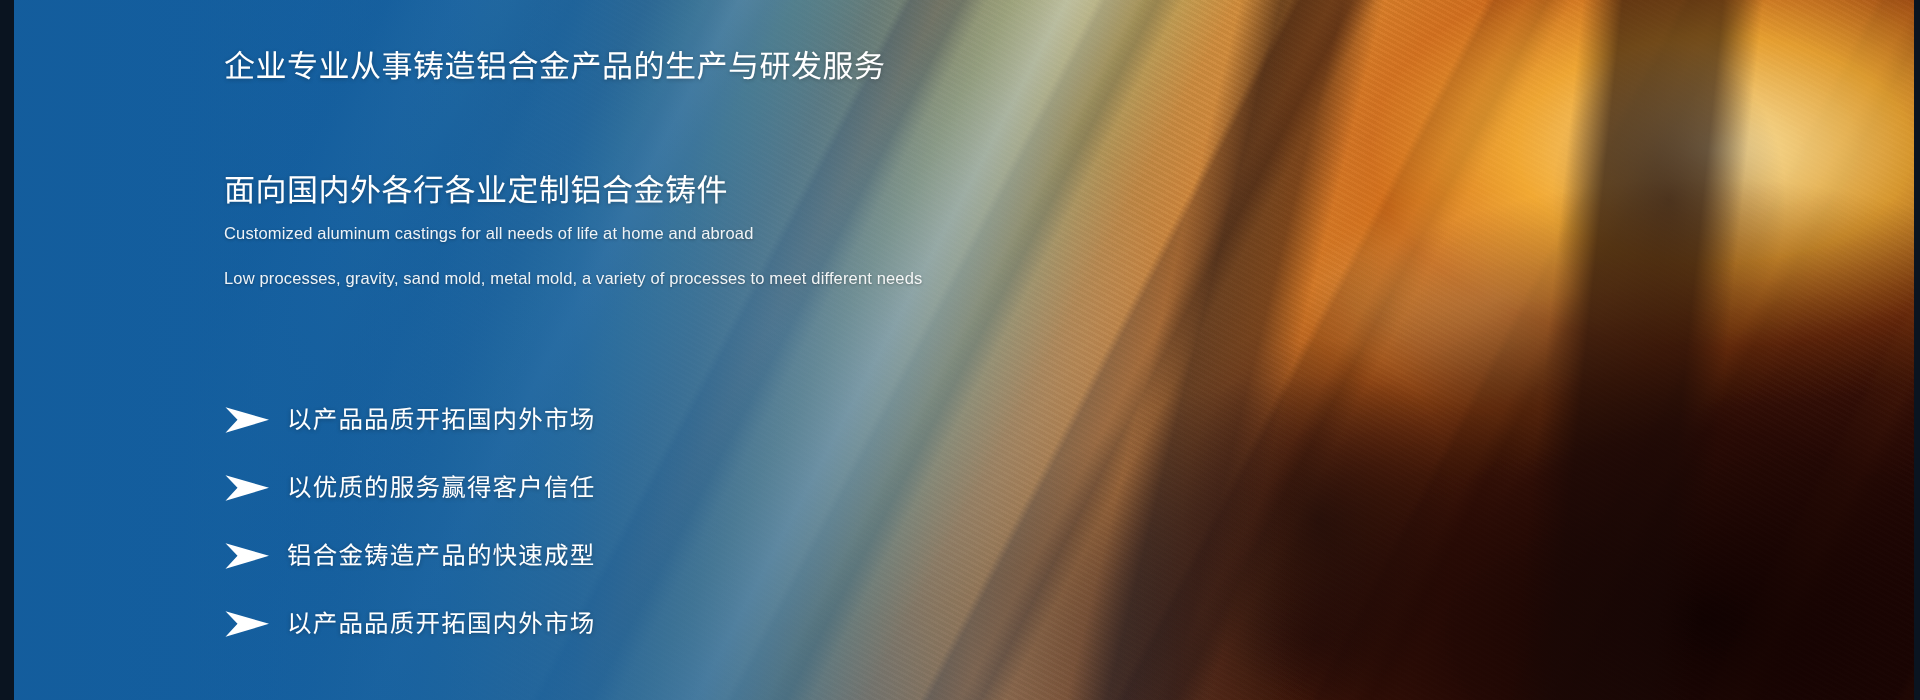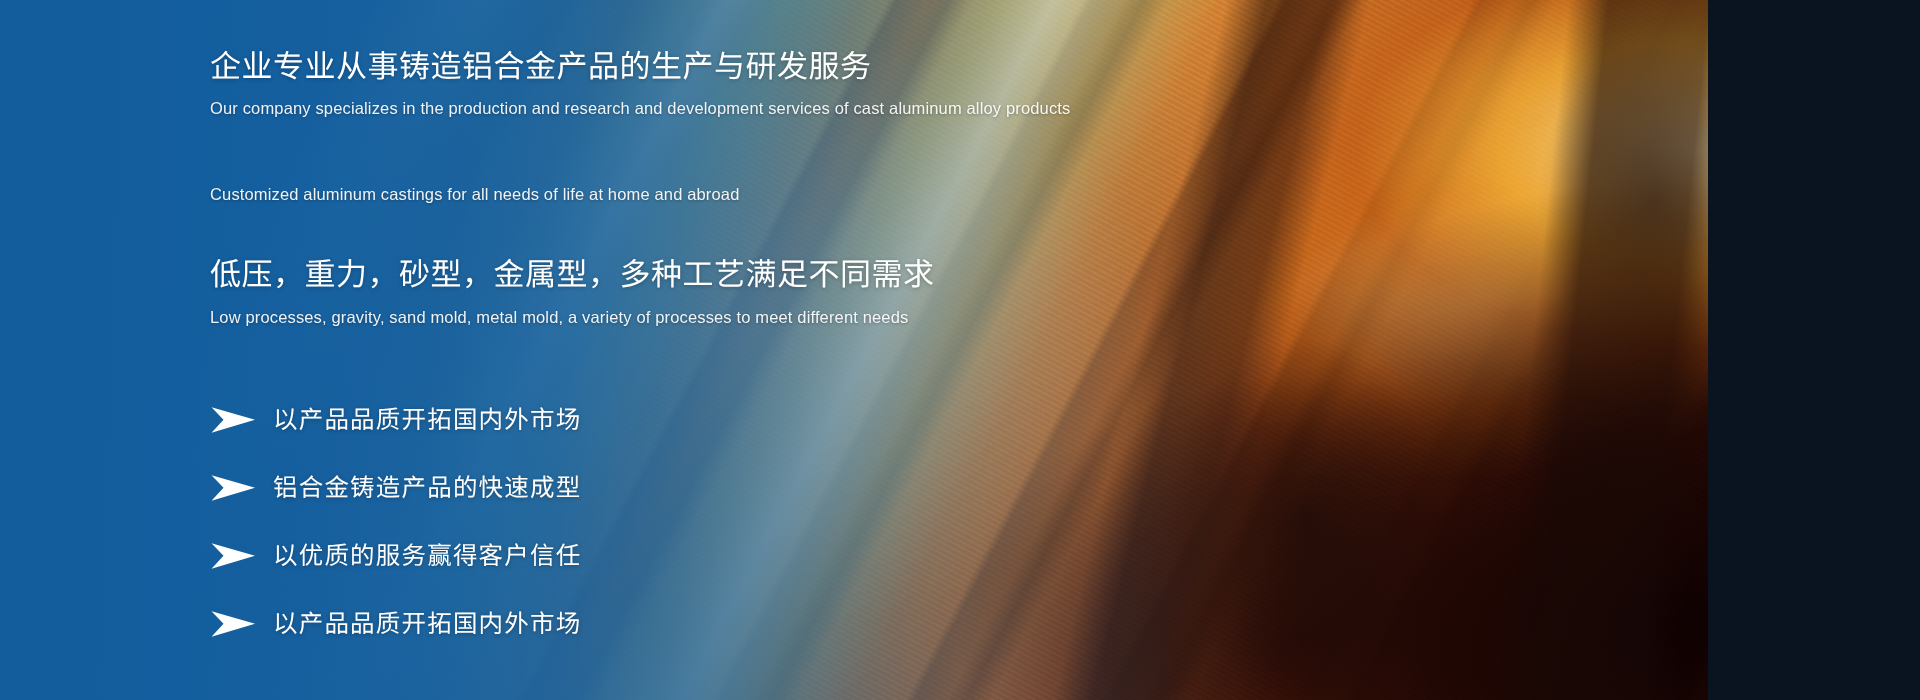--- a/index.html
+++ b/index.html
@@ -1,25 +1,26 @@
 <!DOCTYPE html>
 <html lang="zh-CN"><head>
 <meta charset="utf-8">
 <title>Banner</title>
 <style>
   html,body{margin:0;padding:0;background:#0a1420;}
   *{box-sizing:border-box;}
 
   .banner{
     position:relative;
-    width:1708px;
+    width:1900px;
     height:700px;
     overflow:hidden;
     font-family:"Liberation Sans","DejaVu Sans",sans-serif;
     background:#1565a8;
+    margin-left:14px;
   }
 
   
   .photo{
     position:absolute;
     inset:0;
     background-color:#6b2f14;
     background-image:
       
       radial-gradient(ellipse 700px 520px at 1690px 620px, rgba(18,6,6,.94) 0%, rgba(30,10,8,.80) 36%, rgba(60,20,12,.30) 66%, rgba(0,0,0,0) 85%),
@@ -216,52 +217,51 @@
   <div class="silhouettes"></div>
 
   <div class="blue-fade"></div>
   <div class="blue-flat"></div>
   <div class="blue-tint"></div>
 
   <div class="content">
 
     <div class="block" id="block-1">
       <div class="cn-title">企业专业从事铸造铝合金产品的生产与研发服务</div>
-      <div class="en-sub">Our company specializes in the production and research and development services of cast aluminum alloy products</div>
     </div>
 
     <div class="block" id="block-2">
+      <div class="cn-title">面向国内外各行各业定制铝合金铸件</div>
       <div class="en-sub">Customized aluminum castings for all needs of life at home and abroad</div>
     </div>
 
     <div class="block" id="block-3">
-      <div class="cn-title">低压，重力，砂型，金属型，多种工艺满足不同需求</div>
       <div class="en-sub">Low processes, gravity, sand mold, metal mold, a variety of processes to meet different needs</div>
     </div>
 
     <ul class="bullets" id="bullet-list" style="list-style:none;margin:0;padding:0;">
   <li class="bullet">
     <svg class="bullet-arrow" viewBox="0 0 46 30" aria-hidden="true">
       <path d="M1.5 2.2 L45 14.8 L1.5 27.8 L13.5 14.8 Z" fill="#ffffff"></path>
     </svg>
     <span class="bullet-label">以产品品质开拓国内外市场</span>
   </li>
 
   <li class="bullet">
     <svg class="bullet-arrow" viewBox="0 0 46 30" aria-hidden="true">
       <path d="M1.5 2.2 L45 14.8 L1.5 27.8 L13.5 14.8 Z" fill="#ffffff"></path>
     </svg>
+    <span class="bullet-label">以优质的服务赢得客户信任</span>
+  </li>
+
+  <li class="bullet">
+    <svg class="bullet-arrow" viewBox="0 0 46 30" aria-hidden="true">
+      <path d="M1.5 2.2 L45 14.8 L1.5 27.8 L13.5 14.8 Z" fill="#ffffff"></path>
+    </svg>
     <span class="bullet-label">铝合金铸造产品的快速成型</span>
-  </li>
-
-  <li class="bullet">
-    <svg class="bullet-arrow" viewBox="0 0 46 30" aria-hidden="true">
-      <path d="M1.5 2.2 L45 14.8 L1.5 27.8 L13.5 14.8 Z" fill="#ffffff"></path>
-    </svg>
-    <span class="bullet-label">以优质的服务赢得客户信任</span>
   </li>
 
   <li class="bullet">
     <svg class="bullet-arrow" viewBox="0 0 46 30" aria-hidden="true">
       <path d="M1.5 2.2 L45 14.8 L1.5 27.8 L13.5 14.8 Z" fill="#ffffff"></path>
     </svg>
     <span class="bullet-label">以产品品质开拓国内外市场</span>
   </li>
 </ul>
 

